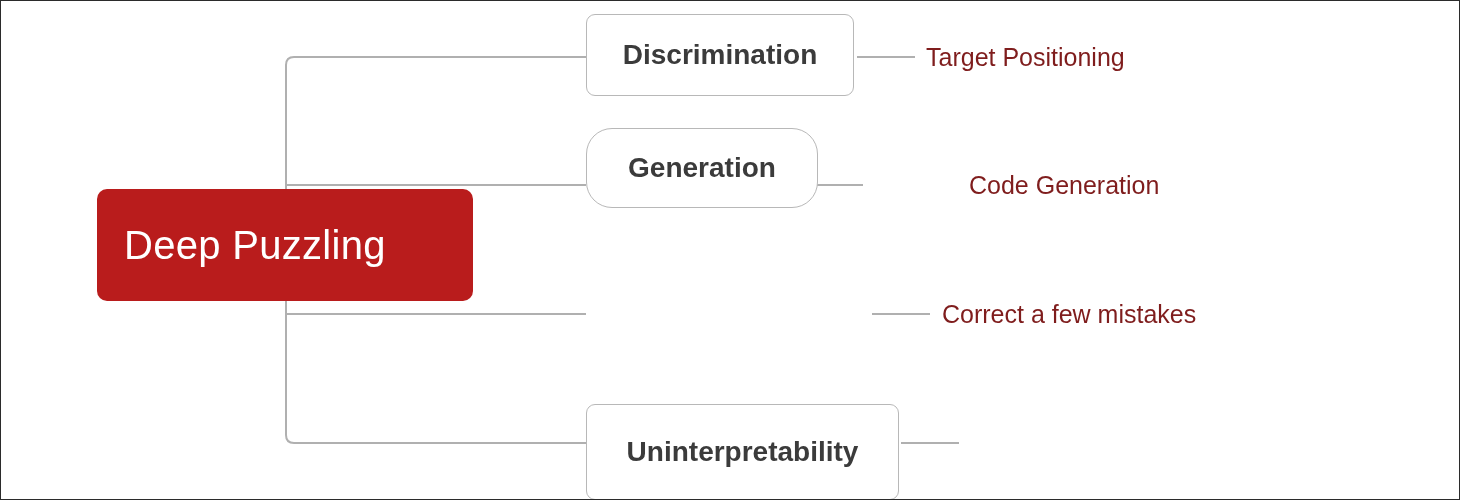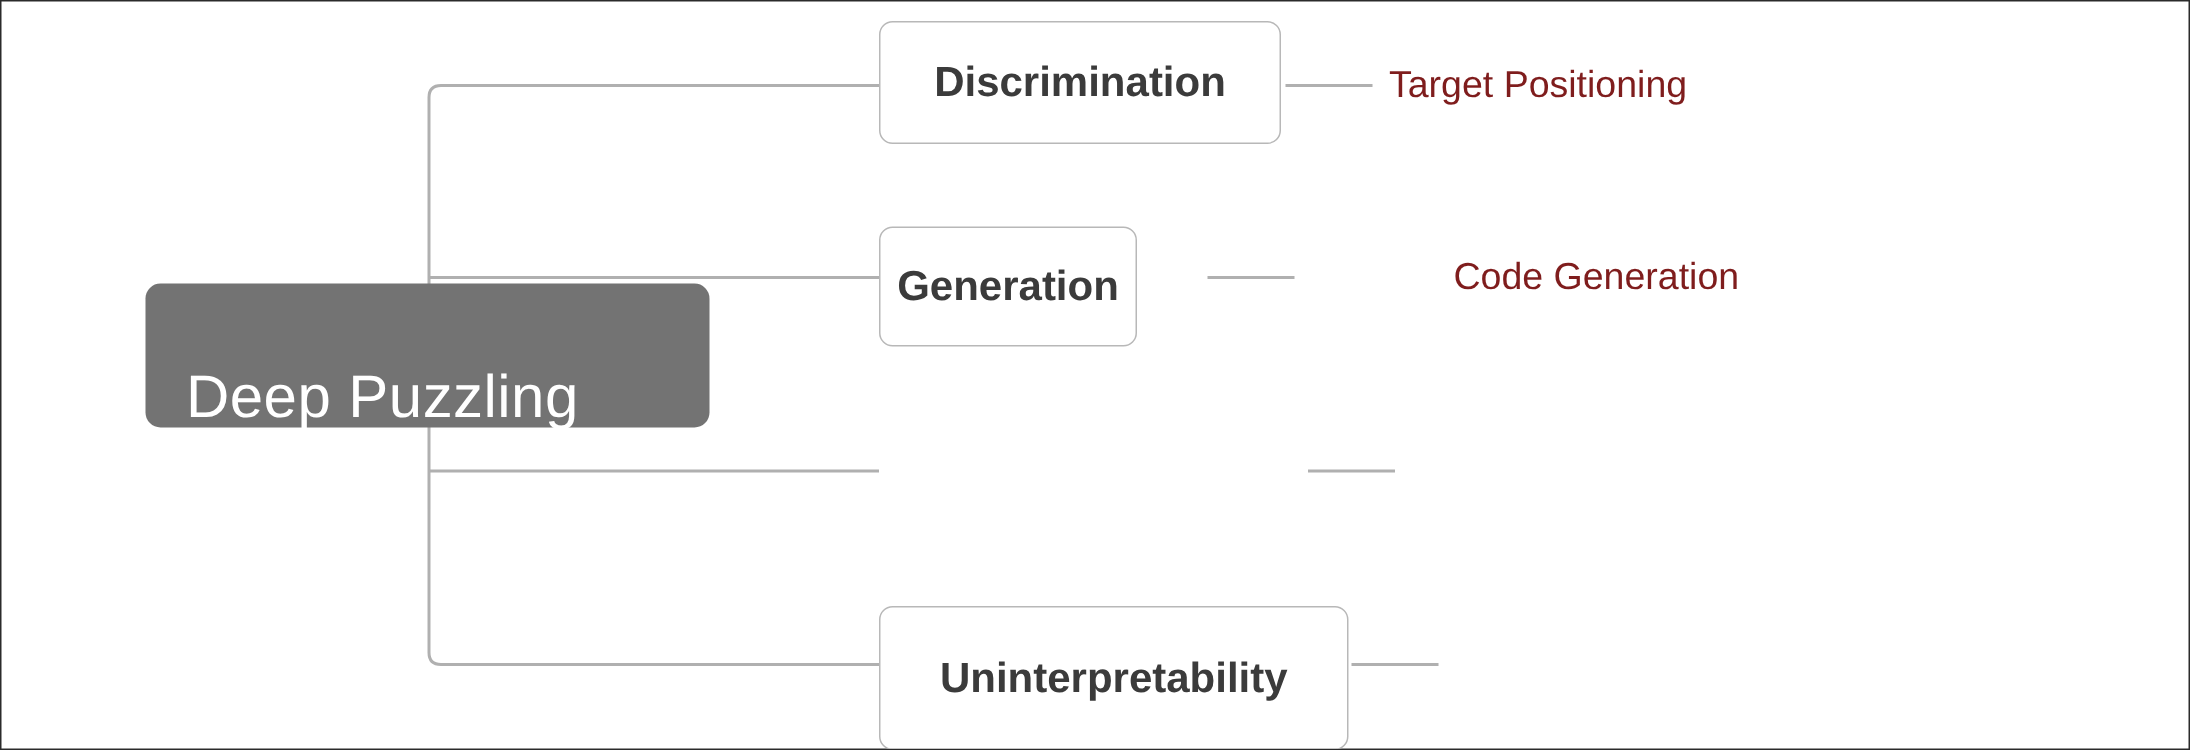--- a/index.html
+++ b/index.html
@@ -25,25 +25,25 @@
     height: 500px;
     pointer-events: none;
   }
 
   
   .root-node {
     position: absolute;
     left: 96px;
     top: 188px;
     width: 376px;
-    height: 96px;
-    background: #737373;
+    height: 112px;
+    background: #b91c1c;
     border-radius: 10px;
     display: flex;
-    align-items: flex-end;
+    align-items: center;
     z-index: 3;
   }
   .root-label {
     color: #ffffff;
     font-size: 40px;
     font-weight: 400;
     letter-spacing: 0.3px;
     padding-left: 27px;
     line-height: 1;
   }
@@ -102,23 +102,24 @@
 
   <div class="root-node">
     <span class="root-label">Deep Puzzling</span>
   </div>
 
   <div class="node-box" style="left:585px; top:13px; width:268px; height:82px;">
     <span class="node-label">Discrimination</span>
   </div>
   <div class="leaf-label" style="left:925px; top:56px;">Target Positioning</div>
 
-  <div class="node-box" style="left:585px; top:150px; width:172px; height:80px;">
+  <div class="node-box" style="left:585px; top:127px; width:232px; height:80px;border-radius:26px;">
     <span class="node-label">Generation</span>
   </div>
   <div class="leaf-label" style="left:922px; top:184px;margin-left:46px;">Code Generation</div>
 
+  <div class="leaf-label" style="left:941px; top:313px;">Correct a few mistakes</div>
 
   <div class="node-box" style="left:585px; top:403px; width:313px; height:96px;">
     <span class="node-label">Uninterpretability</span>
   </div>
 
 </div>
 
 </body></html>

